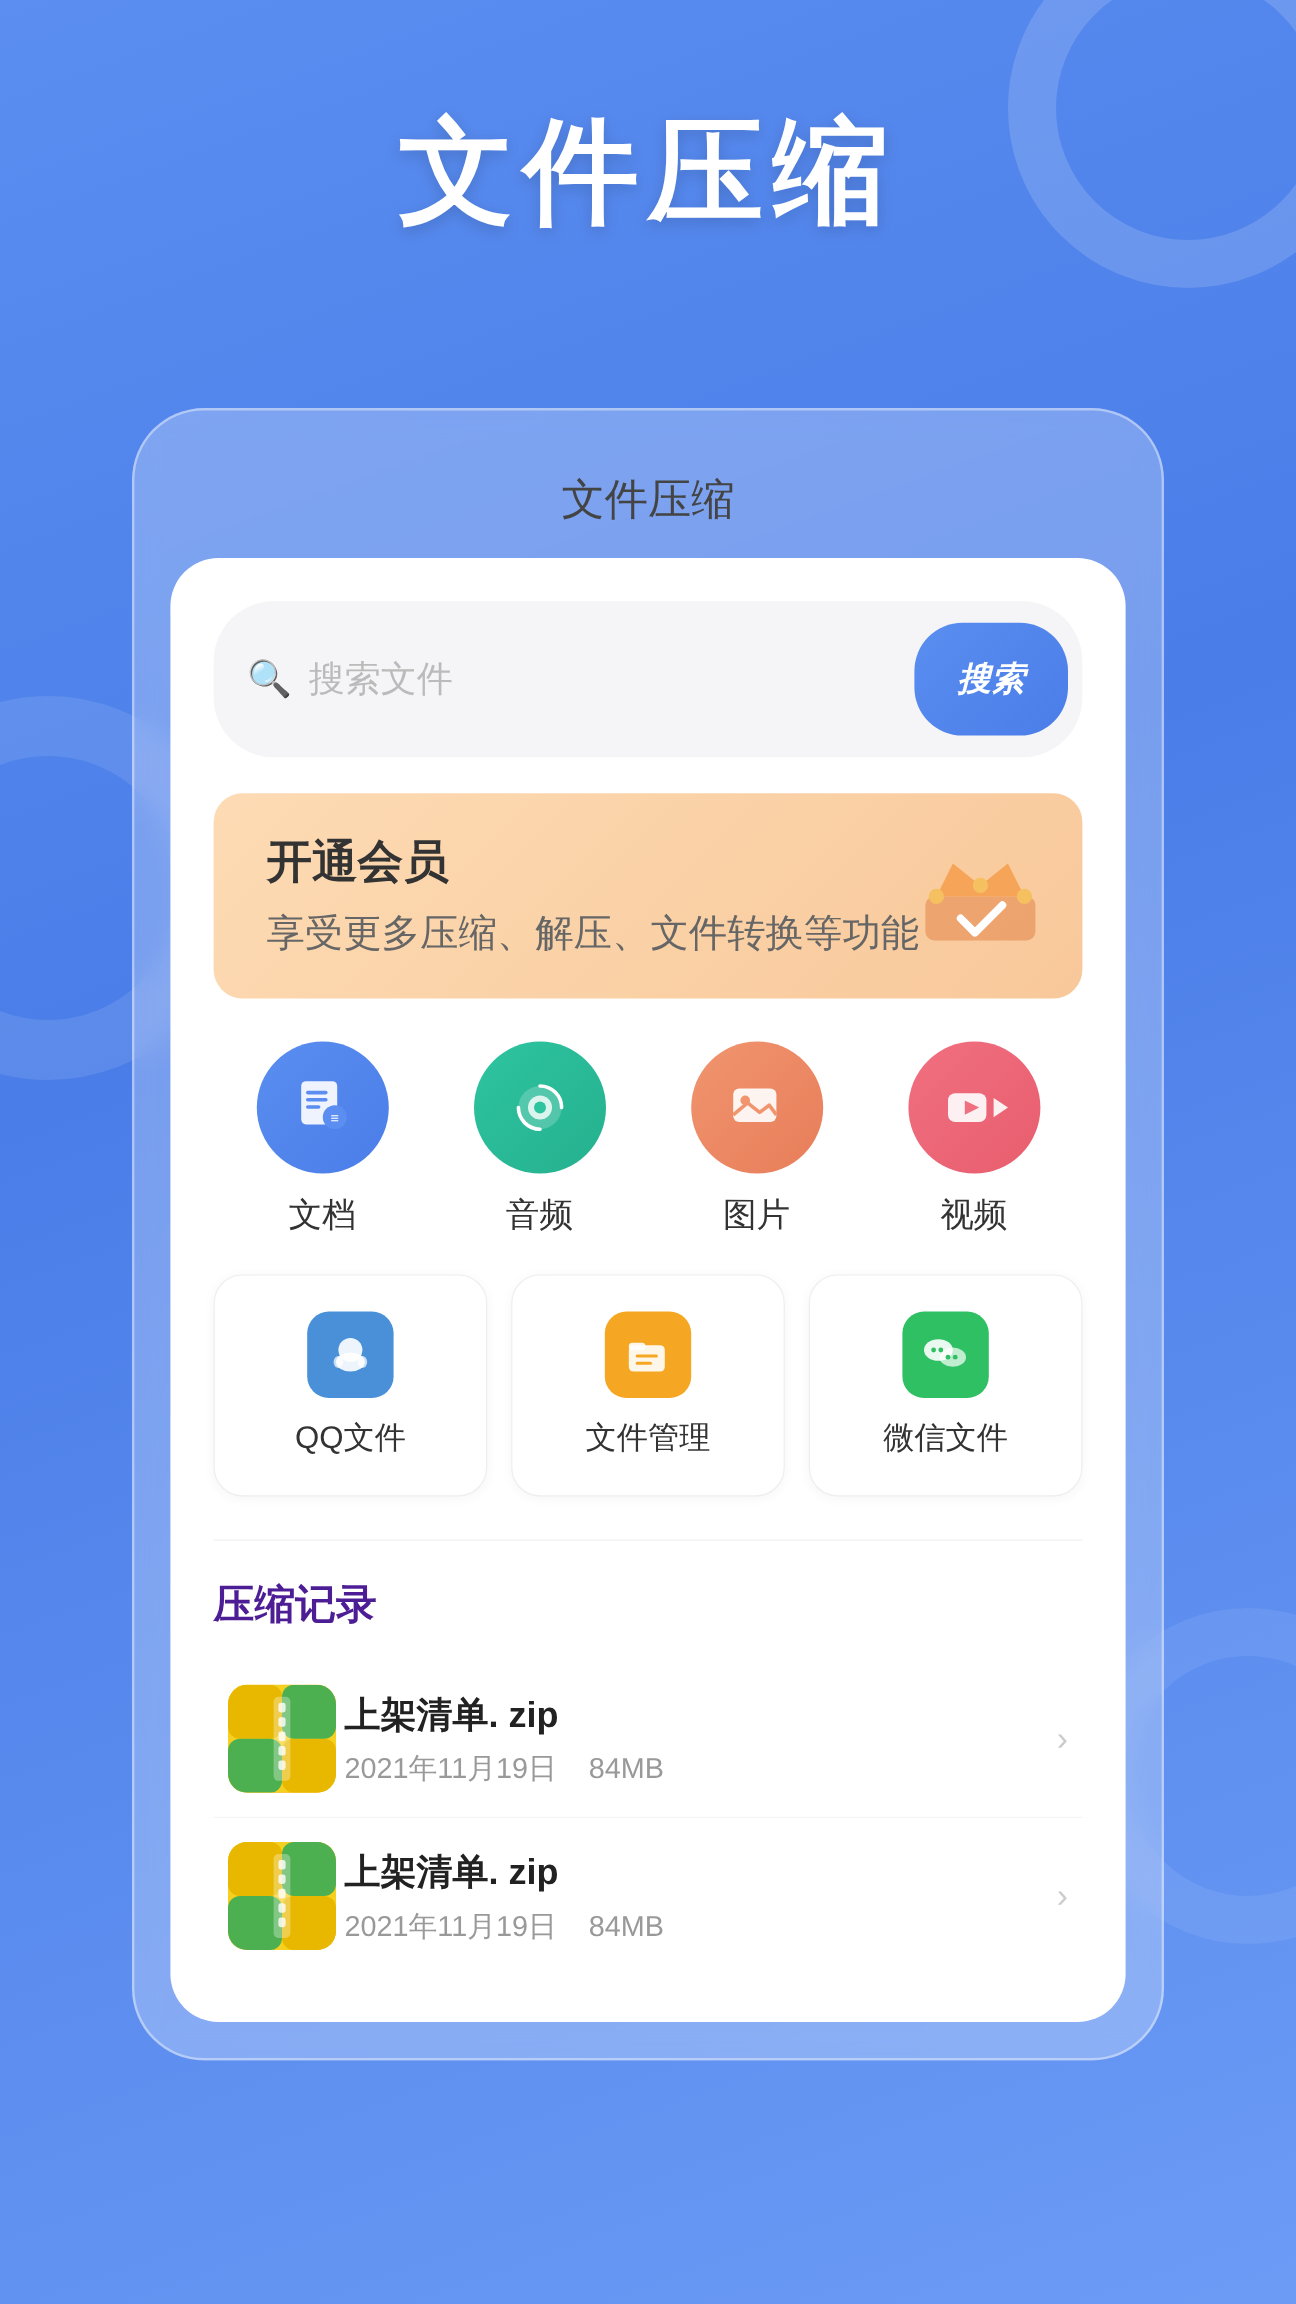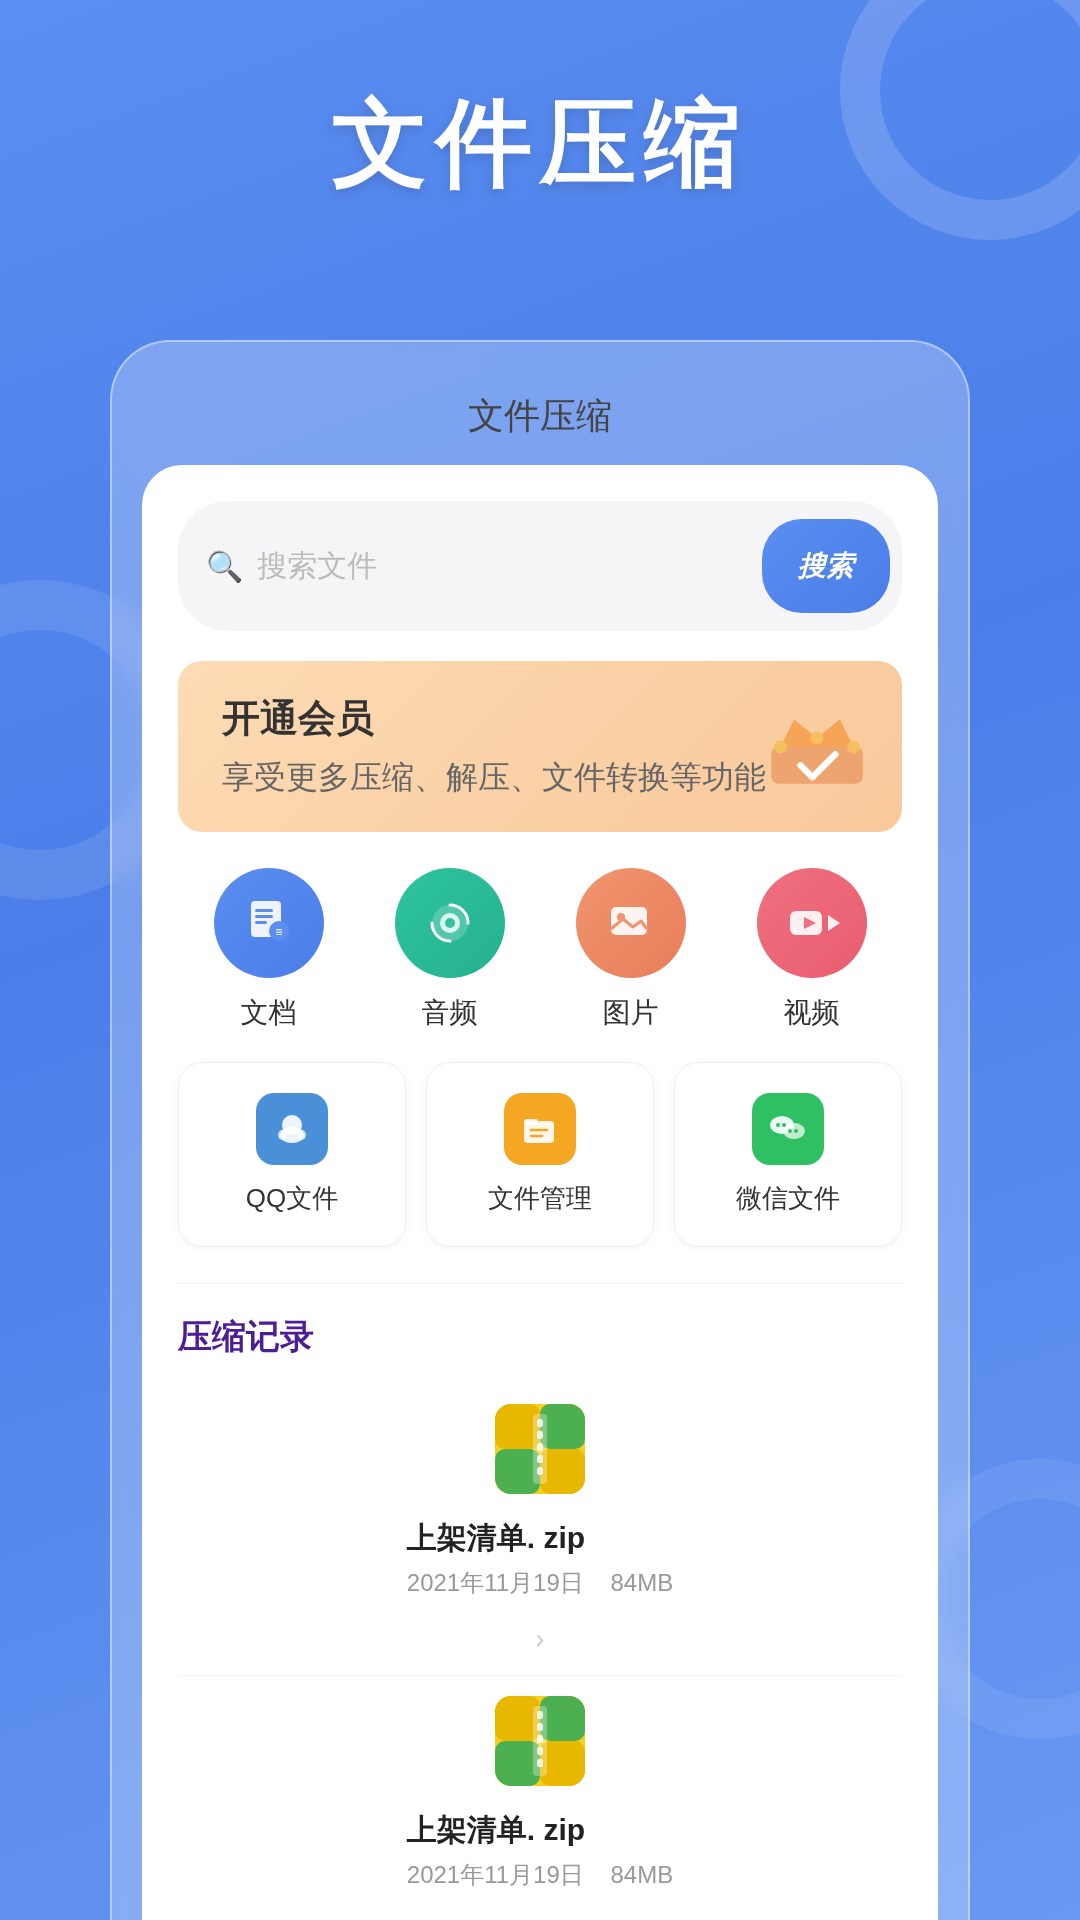--- a/index.html
+++ b/index.html
@@ -243,22 +243,21 @@
     .records-title {
       font-size: 34px;
       font-weight: 700;
       color: #4c1d95;
       margin-bottom: 24px;
     }
     .record-item {
       display: flex;
       align-items: center;
       padding: 20px 12px;
-      gap: 24px;
-      flex-direction: column;
+      gap: 7px;
     }
     .record-item + .record-item {
       border-top: 1px solid #f5f5f5;
     }
     .zip-icon {
       width: 90px;
       height: 90px;
       border-radius: 16px;
       background: linear-gradient(135deg, #f5d020, #f5a623);
       display: flex;

